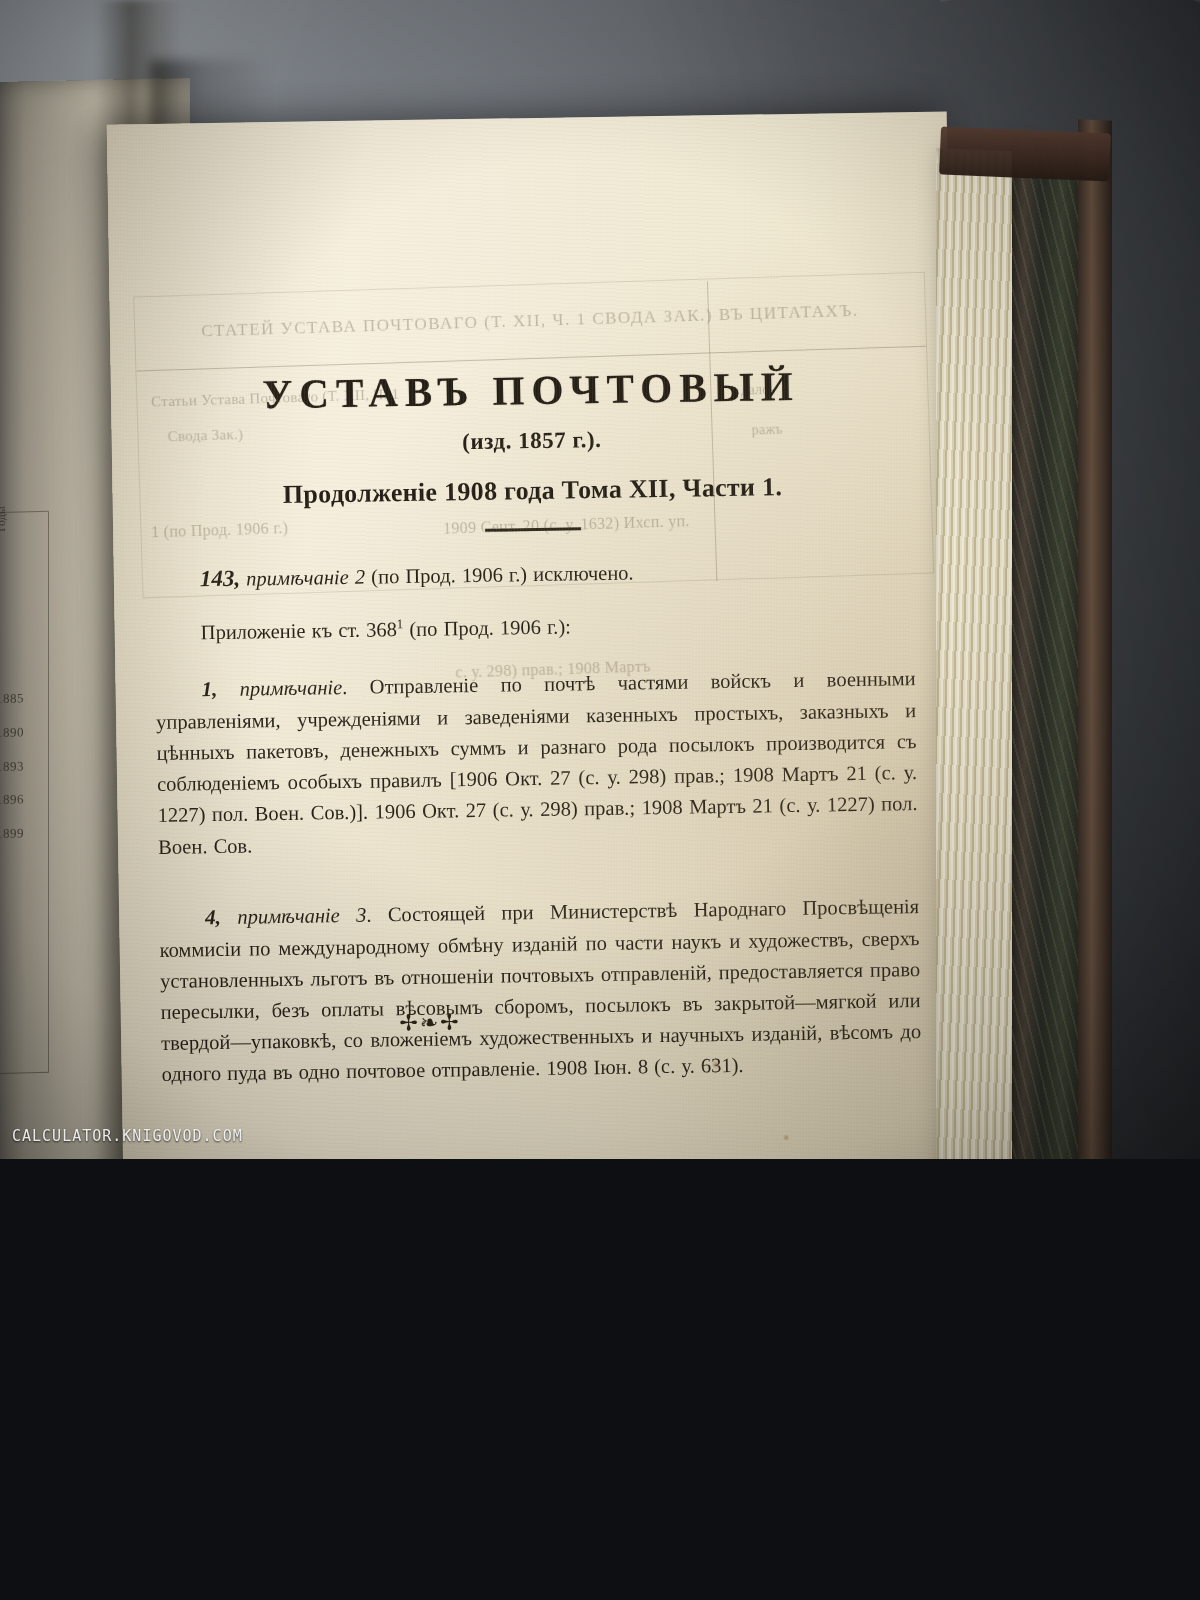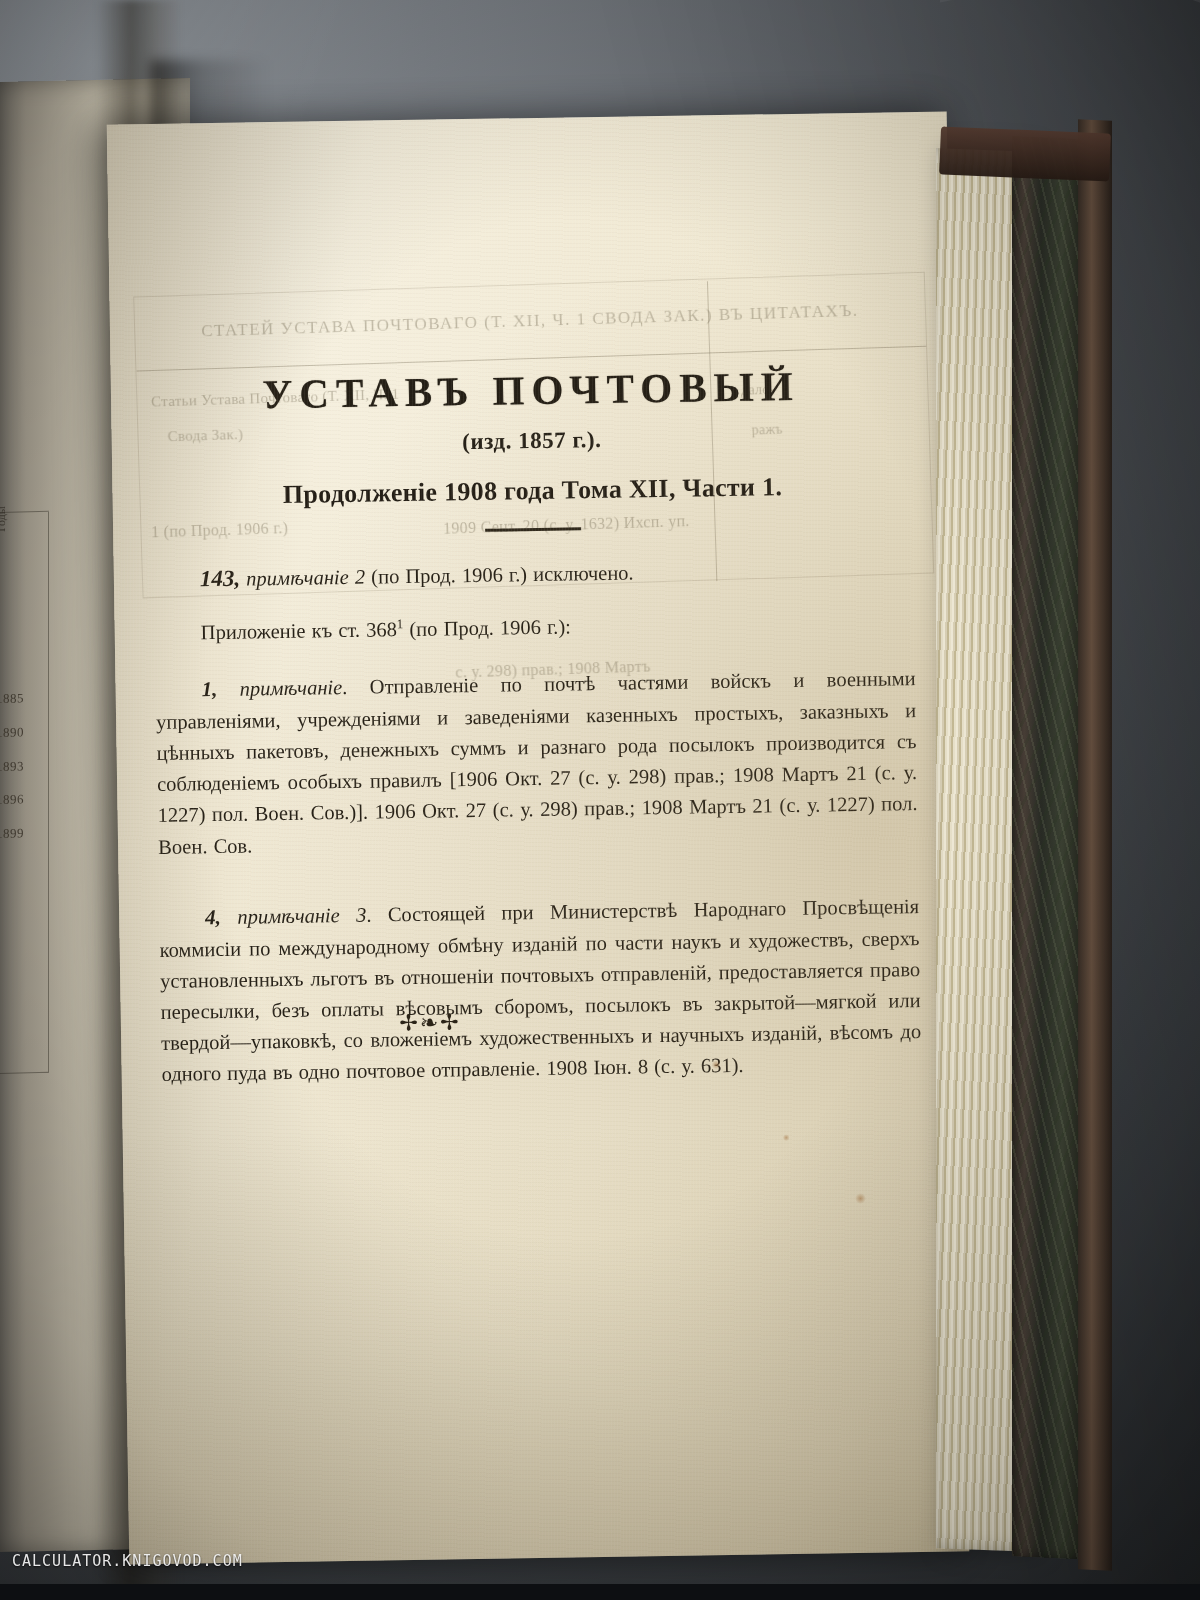--- a/index.html
+++ b/index.html
@@ -3,21 +3,21 @@
 <meta charset="utf-8">
 <style>
   html, body {
     margin: 0;
     padding: 0;
     background: #0d0f12;
   }
   #page {
     position: relative;
     width: 1200px;
-    height: 1584px;
+    height: 1159px;
     overflow: hidden;
     font-family: "Liberation Serif", serif;
     background: #6f737a;
   }
 
   
   .backdrop {
     position: absolute;
     inset: 0;
     background:

